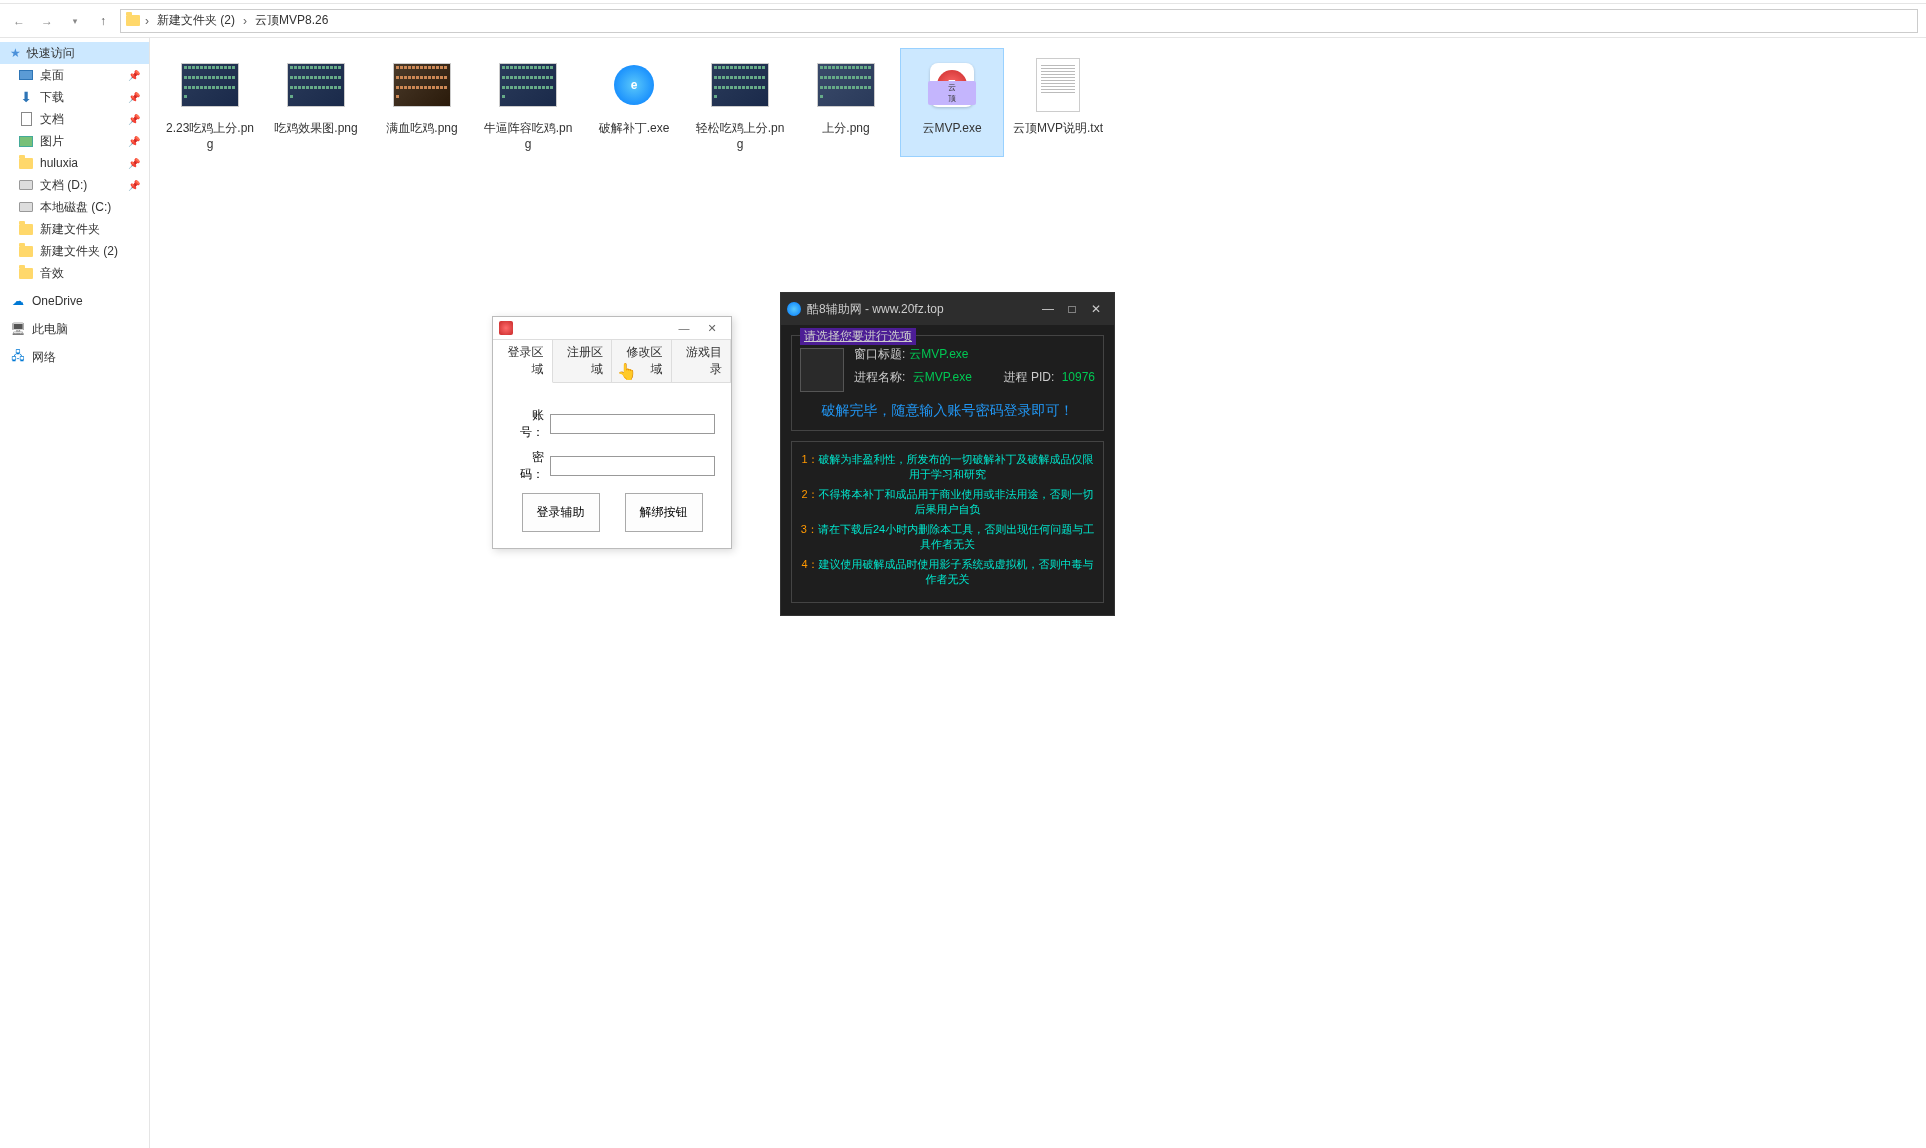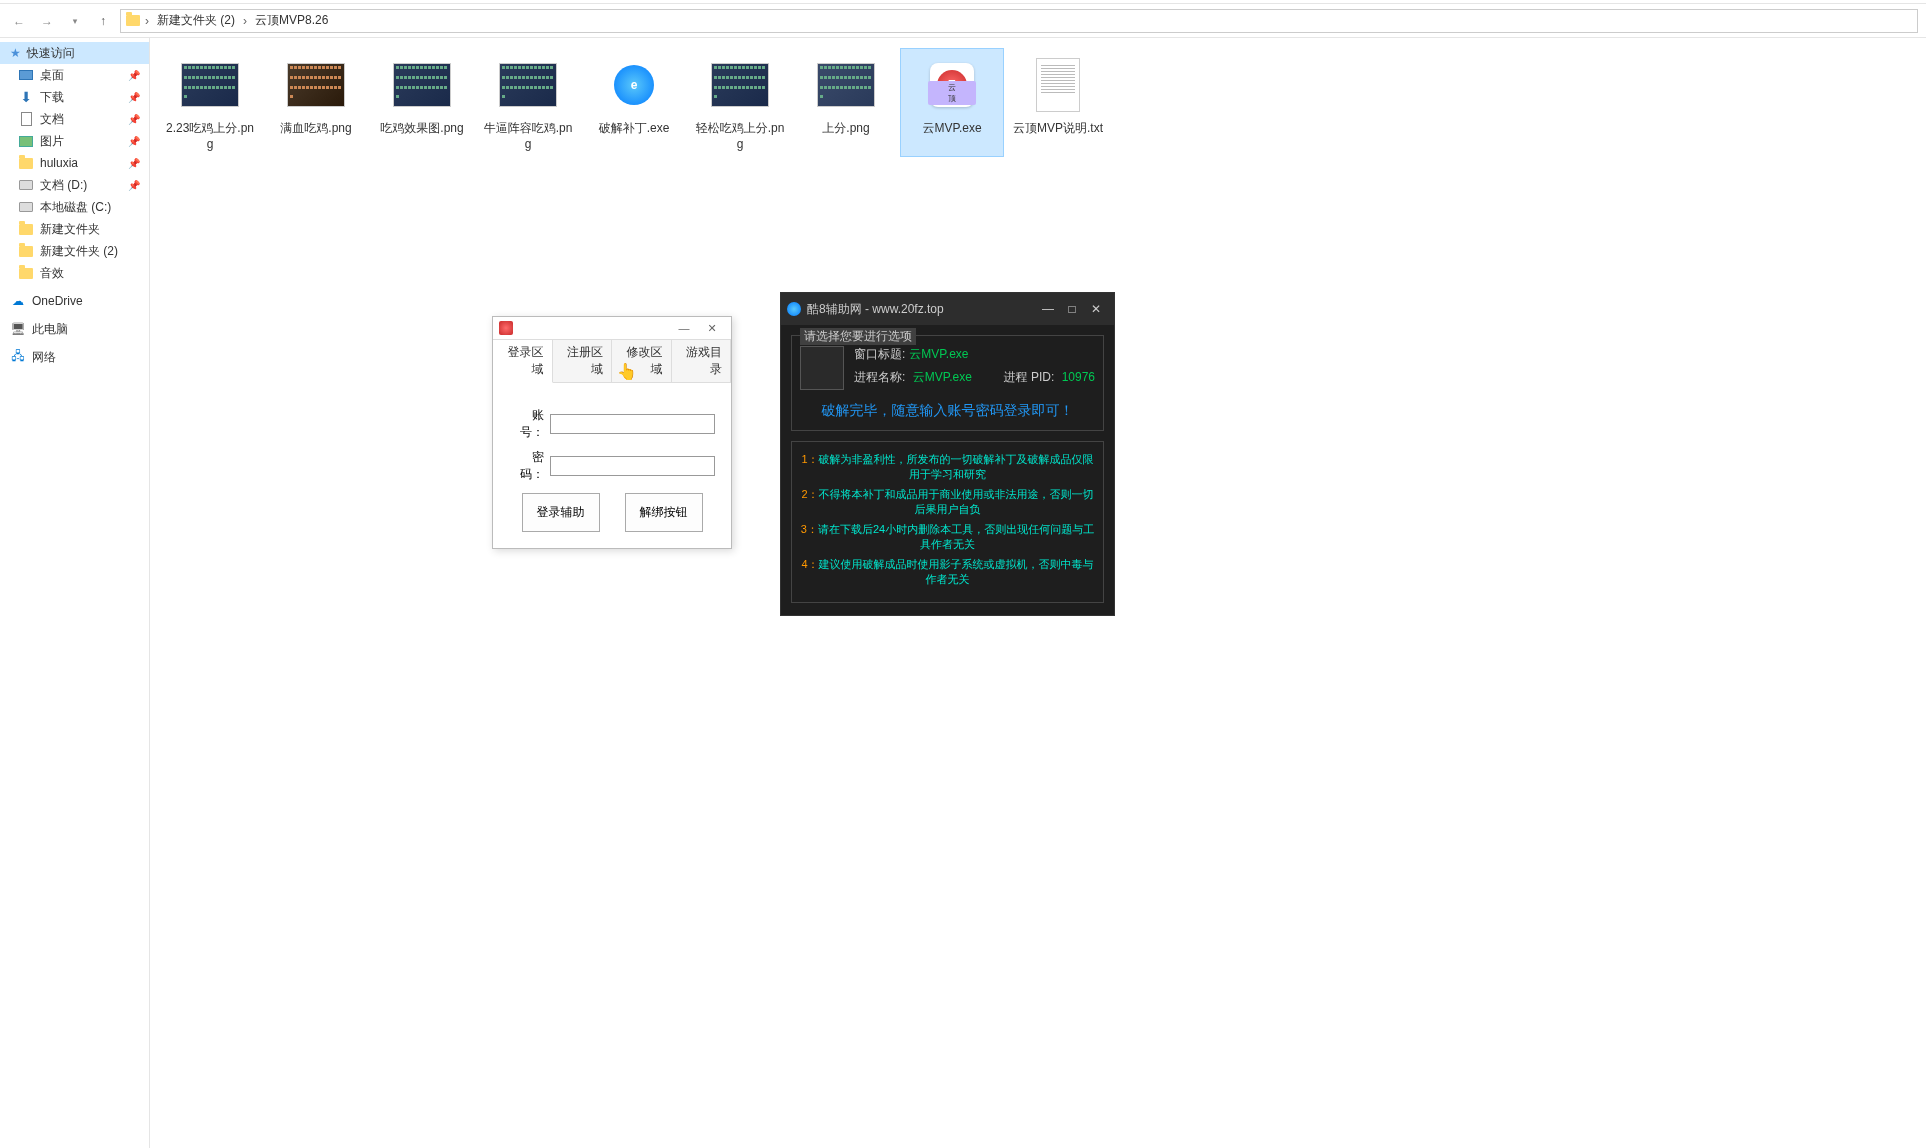--- a/index.html
+++ b/index.html
@@ -77,22 +77,22 @@
     
     
     .crack-dialog { position: absolute; left: 780px; top: 292px; width: 335px; background: #1e1e1e; border: 1px solid #333; color: #ccc; font-size: 12px; }
     .crack-titlebar { height: 32px; background: #2d2d2d; display: flex; align-items: center; justify-content: space-between; padding: 0 6px; }
     .crack-title-left { display: flex; align-items: center; gap: 6px; }
     .crack-icon { width: 14px; height: 14px; border-radius: 50%; background: radial-gradient(circle, #5ac8fa, #007aff); }
     .crack-controls { display: flex; }
     .crack-ctrl { width: 24px; height: 20px; display: flex; align-items: center; justify-content: center; color: #ccc; font-size: 12px; }
     .crack-body { padding: 10px 10px 12px; }
     .crack-fieldset { border: 1px solid #444; padding: 10px 8px; position: relative; }
-    .crack-legend { position: absolute; top: -8px; left: 8px; background: #404040; padding: 0 4px; color: #ccc; }
-    .crack-info-row { display: flex; align-items: flex-start; gap: 10px; }
+    .crack-legend { position: absolute; top: -8px; left: 8px; background: #4c1d95; padding: 0 4px; color: #ccc; text-decoration: underline; }
+    .crack-info-row { display: flex; align-items: flex-end; gap: 10px; }
     .crack-thumb { width: 44px; height: 44px; border: 1px solid #555; background: #2a2a2a; flex-shrink: 0; }
     .crack-info { flex: 1; font-family: "NSimSun", "SimSun", monospace; }
     .crack-info-line { margin-bottom: 6px; display: flex; flex-wrap: wrap; }
     .crack-lbl { color: #ccc; }
     .crack-val-green { color: #00c853; margin-left: 4px; }
     .crack-status { color: #2196f3; text-align: center; margin-top: 10px; font-family: "NSimSun", "SimSun", monospace; font-size: 14px; }
     .crack-rules { border: 1px solid #444; padding: 10px 6px; margin-top: 10px; font-family: "NSimSun", "SimSun", monospace; }
     .crack-rule { margin-bottom: 5px; text-align: center; font-size: 11px; }
     .crack-rule .num { color: #ff9800; }
     .crack-rule .txt { color: #00e5cc; }
@@ -250,20 +250,67 @@
               <div class="dot"></div>
               <div class="dot"></div>
               <div class="dot"></div>
               <div class="dot"></div>
             </div>
           </div>
           <div class="file-name">2.23吃鸡上分.png</div>
         </div>
         <div class="file-item">
           <div class="file-thumb">
+            <div class="thumb-img">
+              <div class="dot"></div>
+              <div class="dot"></div>
+              <div class="dot"></div>
+              <div class="dot"></div>
+              <div class="dot"></div>
+              <div class="dot"></div>
+              <div class="dot"></div>
+              <div class="dot"></div>
+              <div class="dot"></div>
+              <div class="dot"></div>
+              <div class="dot"></div>
+              <div class="dot"></div>
+              <div class="dot"></div>
+              <div class="dot"></div>
+              <div class="dot"></div>
+              <div class="dot"></div>
+              <div class="dot"></div>
+              <div class="dot"></div>
+              <div class="dot"></div>
+              <div class="dot"></div>
+              <div class="dot"></div>
+              <div class="dot"></div>
+              <div class="dot"></div>
+              <div class="dot"></div>
+              <div class="dot"></div>
+              <div class="dot"></div>
+              <div class="dot"></div>
+              <div class="dot"></div>
+              <div class="dot"></div>
+              <div class="dot"></div>
+              <div class="dot"></div>
+              <div class="dot"></div>
+              <div class="dot"></div>
+              <div class="dot"></div>
+              <div class="dot"></div>
+              <div class="dot"></div>
+              <div class="dot"></div>
+              <div class="dot"></div>
+              <div class="dot"></div>
+              <div class="dot"></div>
+            </div>
+          </div>
+          <div class="file-name">吃鸡效果图.png</div>
+        </div>
+        <div class="file-item">
+          <div class="file-thumb">
             <div class="thumb-img orange">
               <div class="dot"></div>
               <div class="dot"></div>
               <div class="dot"></div>
               <div class="dot"></div>
               <div class="dot"></div>
               <div class="dot"></div>
               <div class="dot"></div>
               <div class="dot"></div>
               <div class="dot"></div>
@@ -294,67 +341,20 @@
               <div class="dot"></div>
               <div class="dot"></div>
               <div class="dot"></div>
               <div class="dot"></div>
               <div class="dot"></div>
               <div class="dot"></div>
               <div class="dot"></div>
             </div>
           </div>
           <div class="file-name">满血吃鸡.png</div>
-        </div>
-        <div class="file-item">
-          <div class="file-thumb">
-            <div class="thumb-img">
-              <div class="dot"></div>
-              <div class="dot"></div>
-              <div class="dot"></div>
-              <div class="dot"></div>
-              <div class="dot"></div>
-              <div class="dot"></div>
-              <div class="dot"></div>
-              <div class="dot"></div>
-              <div class="dot"></div>
-              <div class="dot"></div>
-              <div class="dot"></div>
-              <div class="dot"></div>
-              <div class="dot"></div>
-              <div class="dot"></div>
-              <div class="dot"></div>
-              <div class="dot"></div>
-              <div class="dot"></div>
-              <div class="dot"></div>
-              <div class="dot"></div>
-              <div class="dot"></div>
-              <div class="dot"></div>
-              <div class="dot"></div>
-              <div class="dot"></div>
-              <div class="dot"></div>
-              <div class="dot"></div>
-              <div class="dot"></div>
-              <div class="dot"></div>
-              <div class="dot"></div>
-              <div class="dot"></div>
-              <div class="dot"></div>
-              <div class="dot"></div>
-              <div class="dot"></div>
-              <div class="dot"></div>
-              <div class="dot"></div>
-              <div class="dot"></div>
-              <div class="dot"></div>
-              <div class="dot"></div>
-              <div class="dot"></div>
-              <div class="dot"></div>
-              <div class="dot"></div>
-            </div>
-          </div>
-          <div class="file-name">吃鸡效果图.png</div>
         </div>
         <div class="file-item">
           <div class="file-thumb">
             <div class="thumb-img">
               <div class="dot"></div>
               <div class="dot"></div>
               <div class="dot"></div>
               <div class="dot"></div>
               <div class="dot"></div>
               <div class="dot"></div>

